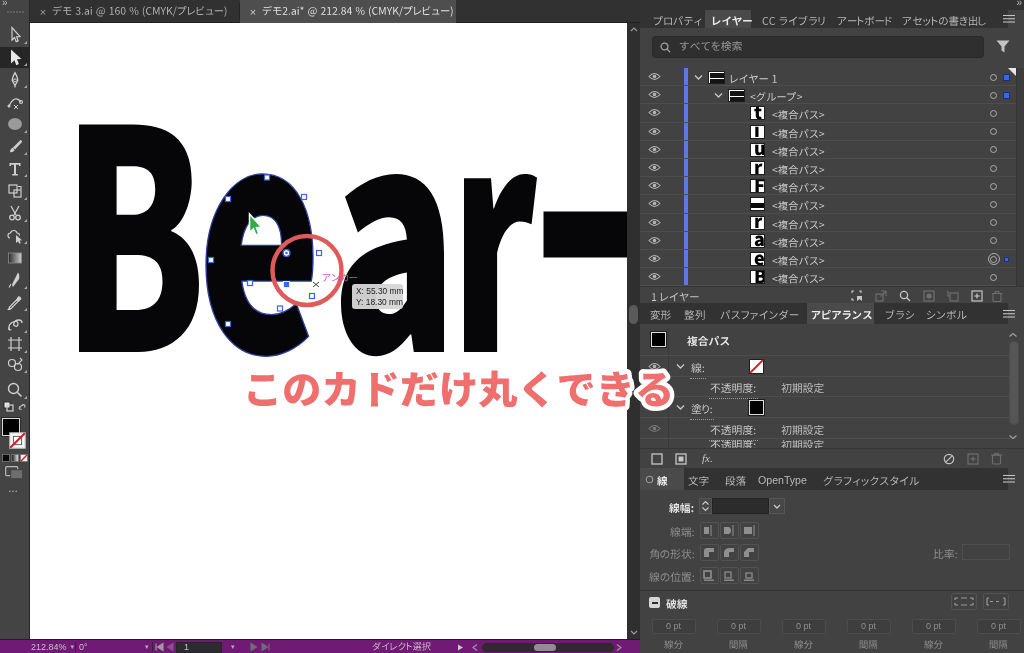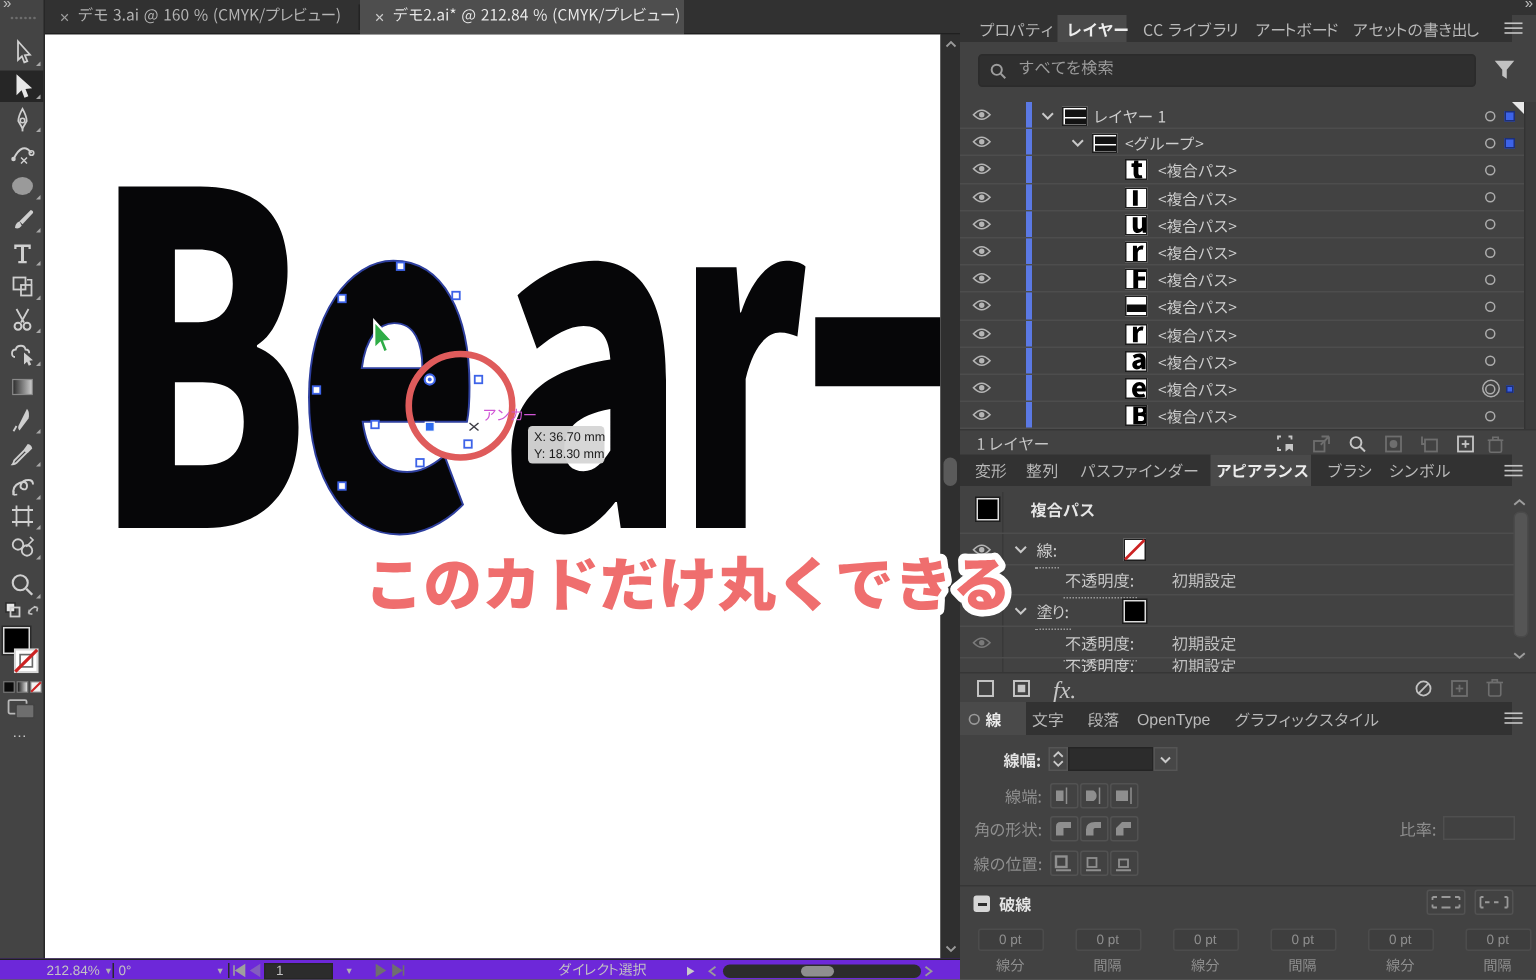--- a/index.html
+++ b/index.html
@@ -30,21 +30,21 @@
   #vscroll-thumb{left:2px;top:282px;width:9px;height:19px;border-radius:4.5px;background:#5a5a5a;}
 
   
   #tooltip{left:352px;top:284px;width:51px;height:25px;background:rgba(213,213,213,0.96);border-radius:3px;
            font-size:8.4px;color:#1c1c1c;line-height:1.4;padding:1.5px 0 0 4px;box-sizing:border-box;white-space:nowrap;}
 
   
   #annotation{left:242px;top:371px;z-index:60;color:#ef6e6e;}
 
   
-  #statusbar{left:0;top:639px;width:640px;height:14px;background:#6d28d9;border-top:1px solid #202020;box-sizing:border-box;color:#c3c3c3;font-size:9px;}
+  #statusbar{left:0;top:639px;width:640px;height:14px;background:#701a75;border-top:1px solid #202020;box-sizing:border-box;color:#c3c3c3;font-size:9px;}
   #statusbar .fld{position:absolute;top:1px;height:11px;display:flex;align-items:center;}
   #statusbar .chev{color:#b0b0b0;font-size:7px;}
 
   
   #rightcol{left:640px;top:0;width:384px;height:653px;background:#424242;}
   .ptabrow{position:absolute;left:0;width:368px;background:#323232;}
   .ptab{position:absolute;color:#b9b9b9;}
   .ptab.active-bg{background:#4a4a4a;}
   .hamburger{position:absolute;width:13px;color:#c9c9c9;}
   .divider-v{position:absolute;width:1px;background:#393939;}
@@ -499,21 +499,21 @@
 <span class="abs jp" style="left:321px;top:269px;color:#cf54d4;z-index:30"><svg width="38" height="10">
       <g transform="translate(1,8.1) scale(0.0096)" fill="currentColor">
         <use href="#gR-30a2" x="0"></use>
         <use href="#gR-30f3" x="957"></use>
         <use href="#gR-30ab" x="1889"></use>
         <use href="#gR-30fc" x="2785"></use>
       </g>
     </svg></span>
 
 <div id="tooltip" class="abs">
-  <div>X: 36.70 mm</div>
+  <div>X: 55.30 mm</div>
   <div>Y: 18.30 mm</div>
 </div>
 
 <span id="annotation" class="abs jp"><svg width="434" height="39">
       <g transform="translate(1,32.9) scale(0.039200000000000006)" fill="#ffffff" stroke="#ffffff" stroke-width="230" stroke-linejoin="round">
         <use href="#gK-3053" x="0"></use>
         <use href="#gK-306e" x="1000"></use>
         <use href="#gK-30ab" x="2000"></use>
         <use href="#gK-30c9" x="3000"></use>
         <use href="#gK-3060" x="4000"></use>
@@ -1265,21 +1265,21 @@
       </svg>
   </div>
   <div id="app-footer" class="abs" style="left:0;top:448px;width:384px;height:20px;background:#424242;border-top:1px solid #363636;box-sizing:border-box">
     <svg class="abs" style="left:11px;top:4px" width="12" height="12">
         <rect x="1" y="1" width="10" height="10" fill="none" stroke="#c6c6c6" stroke-width="1.3"></rect>
       </svg>
     <svg class="abs" style="left:35px;top:4px" width="12" height="12">
         <rect x="1" y="1" width="10" height="10" fill="none" stroke="#c6c6c6" stroke-width="1.3"></rect>
         <rect x="3.5" y="3.5" width="5" height="5" fill="#c6c6c6"></rect>
       </svg>
-    <span class="abs" style="left:62px;top:3px;color:#c6c6c6;font-size:16px;font-style:italic;font-family:'Liberation Serif',serif">fx.</span>
+    <span class="abs" style="left:62px;top:3px;color:#c6c6c6;font-size:11px;font-style:italic;font-family:'Liberation Serif',serif">fx.</span>
     <svg class="abs" style="left:303px;top:4px" width="12" height="12">
       <circle cx="6" cy="6" r="4.7" fill="none" stroke="#c2c2c2" stroke-width="1.2"></circle>
         <line x1="2.8" y1="9.2" x2="9.2" y2="2.8" stroke="#c2c2c2" stroke-width="1.2"></line>
     </svg>
     <svg class="abs" style="left:327px;top:4px" width="12" height="12">
       <rect x="1" y="1" width="10" height="10" fill="none" stroke="#6e6e6e" stroke-width="1.2"></rect>
         <line x1="6" y1="3.5" x2="6" y2="8.5" stroke="#6e6e6e" stroke-width="1.2"></line>
         <line x1="3.5" y1="6" x2="8.5" y2="6" stroke="#6e6e6e" stroke-width="1.2"></line>
     </svg>
     <svg class="abs" style="left:351px;top:3px" width="11" height="13">

